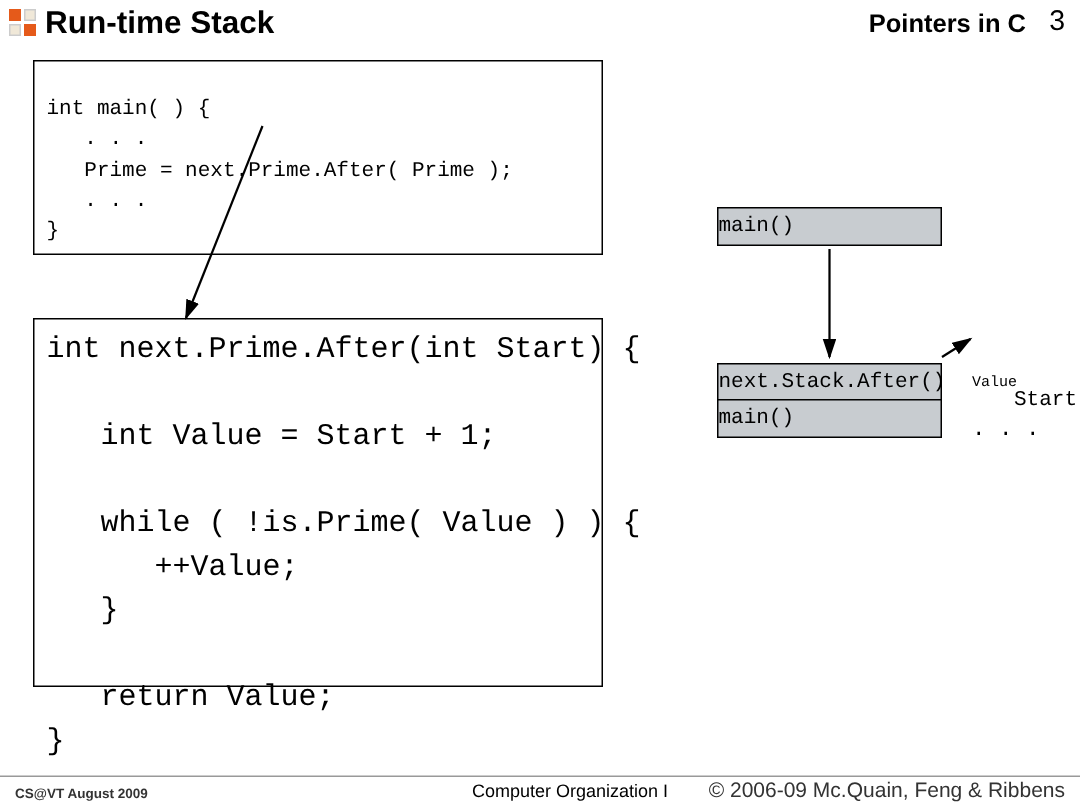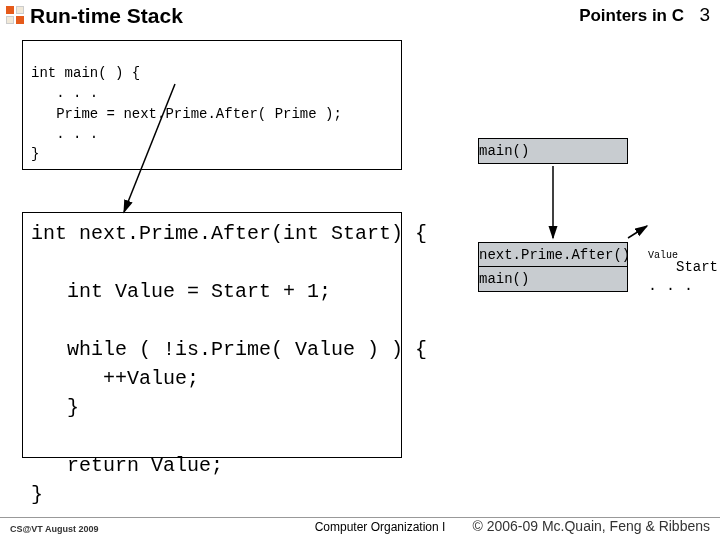--- a/index.html
+++ b/index.html
@@ -171,21 +171,21 @@
    int Value = Start + 1;
 
    while ( !is.Prime( Value ) ) {
       ++Value;
    }
 
    return Value;
 }</div>
 
 <div class="stackbox sb1">main()</div>
-<div class="stackbox sb2">next.Prime.After()</div>
+<div class="stackbox sb2">next.Stack.After()</div>
 <div class="stackbox sb3">main()</div>
 
 <div class="label-start">Start</div>
 <div class="label-value">Value</div>
 <div class="label-dots">. . .</div>
 
 <svg class="arrows">
   <defs>
     <marker id="ah" markerWidth="10" markerHeight="10" refX="8" refY="3" orient="auto">
       <path d="M0,0 L9,3 L0,6 Z" fill="#000"></path>

